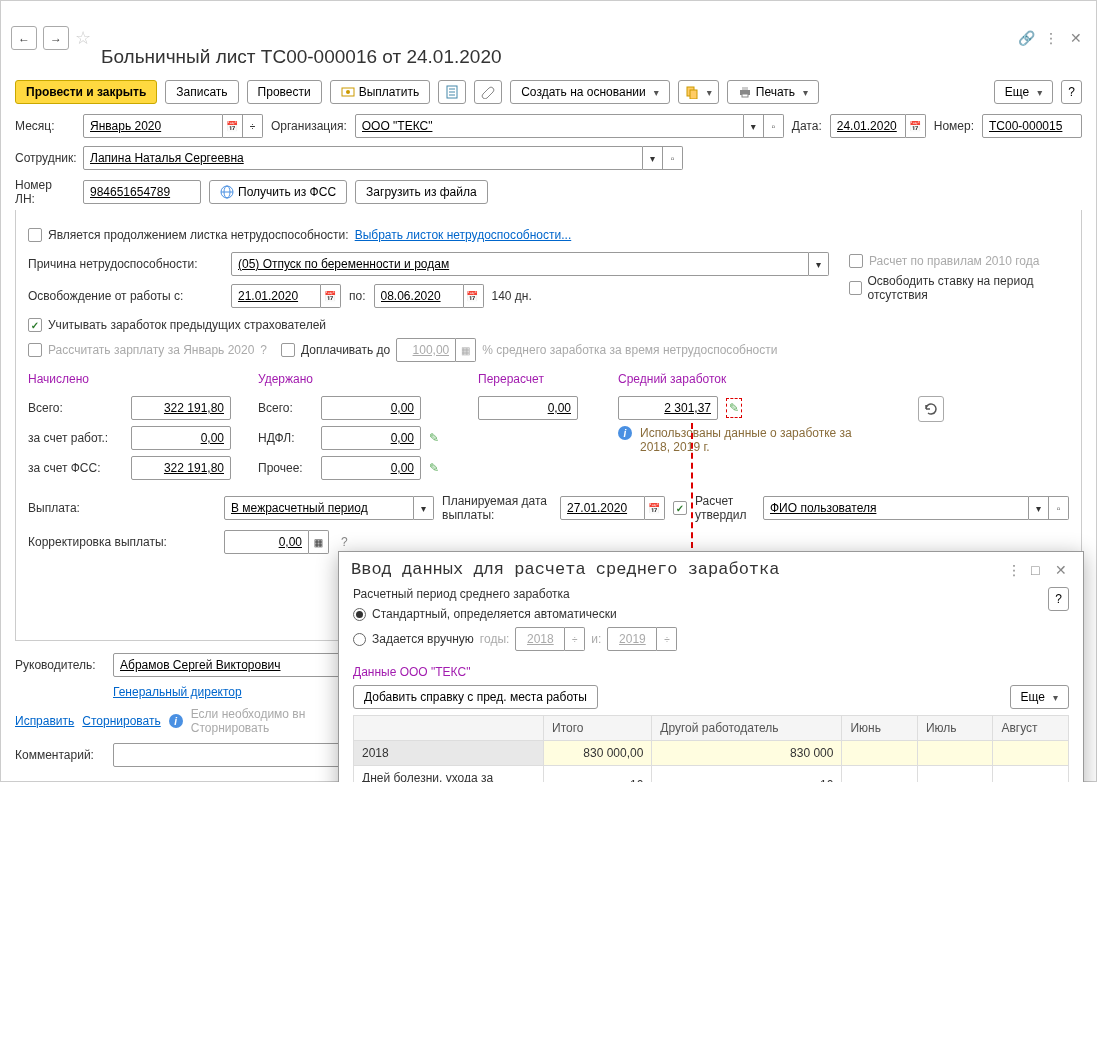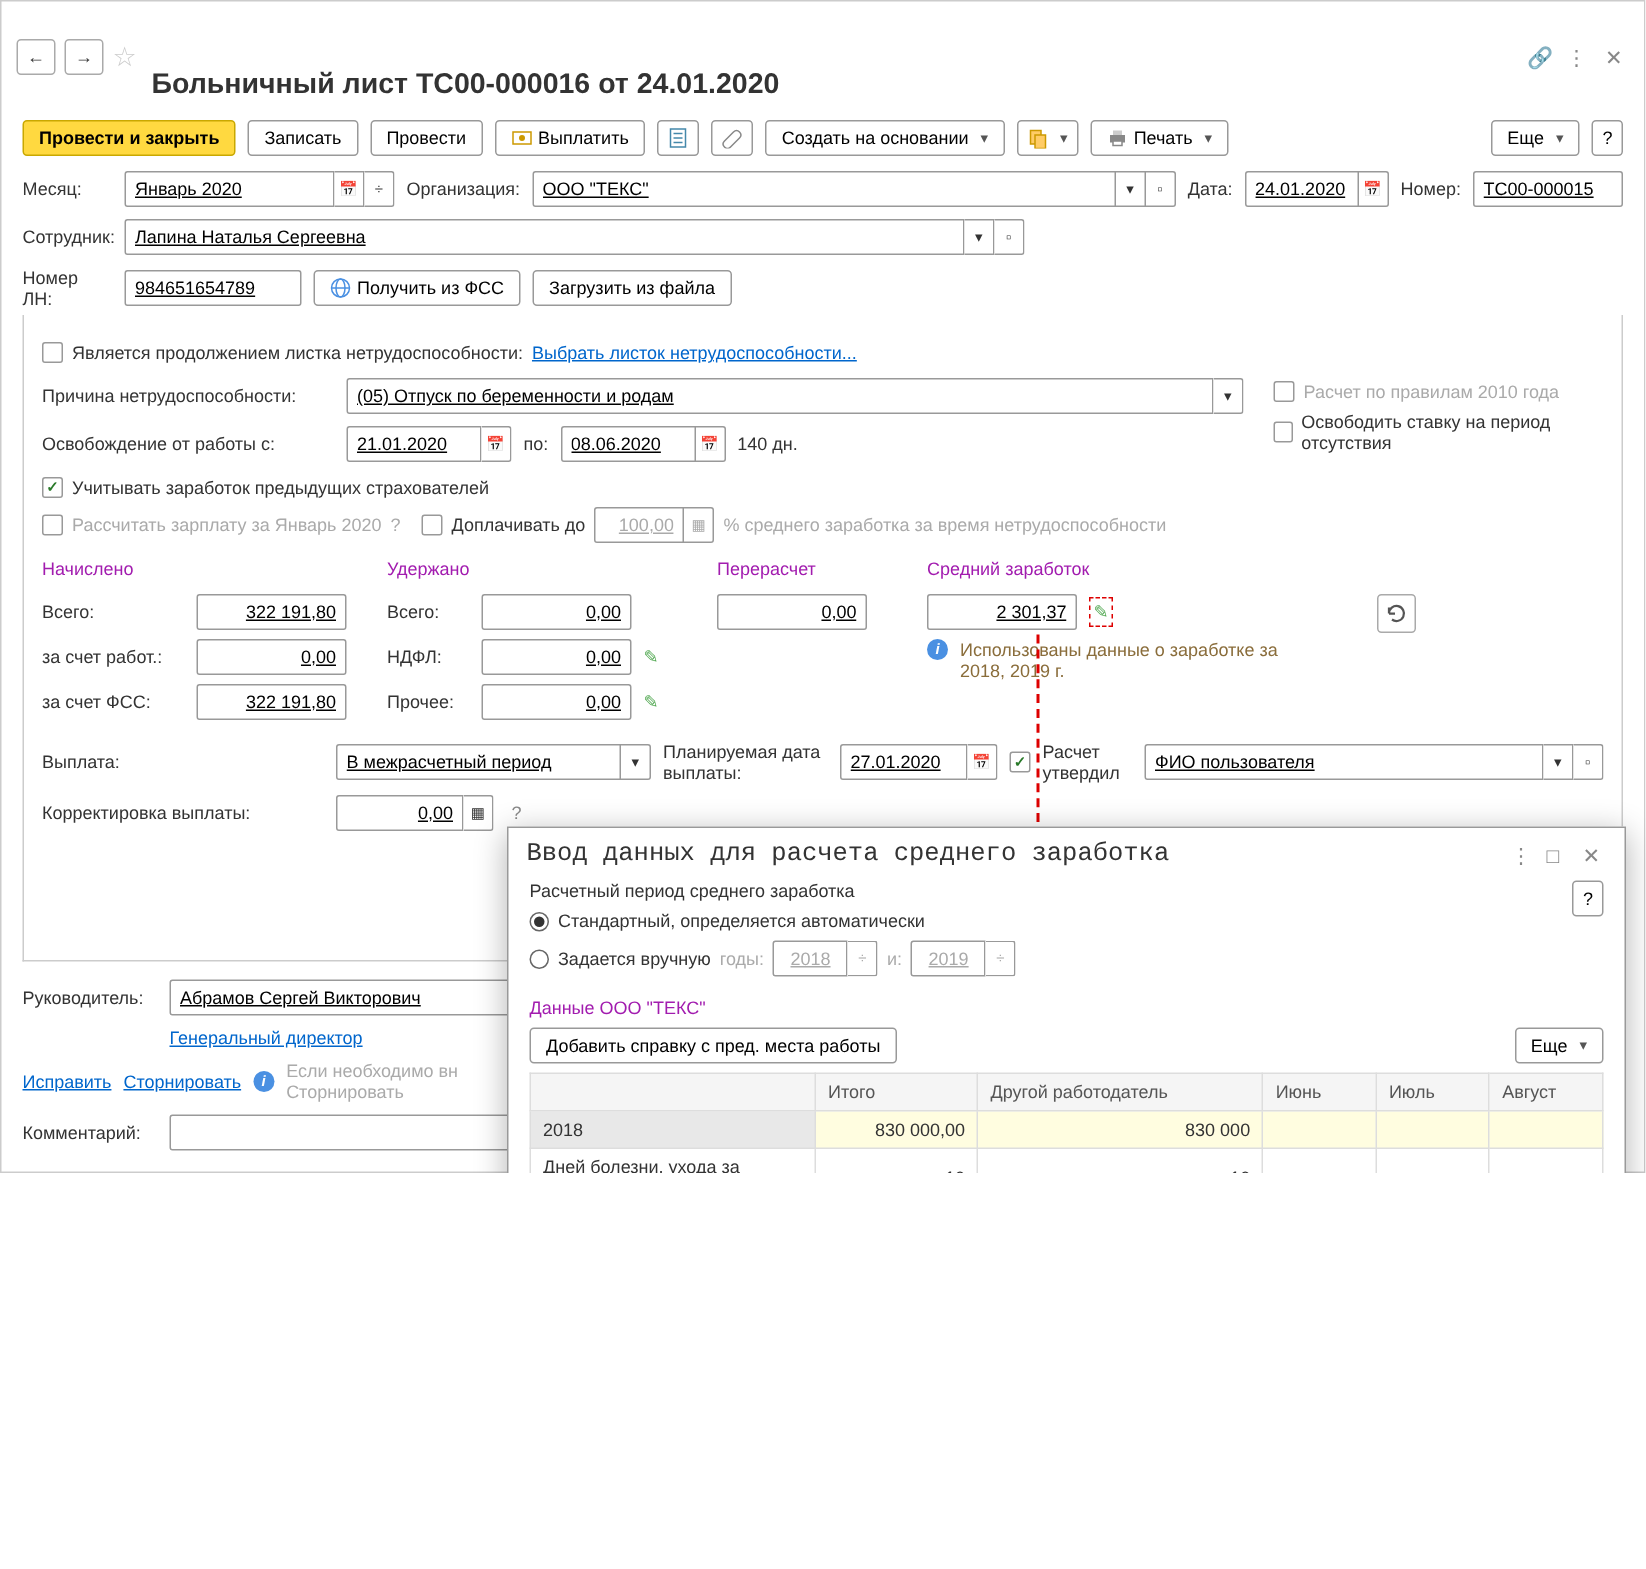--- a/index.html
+++ b/index.html
@@ -1,21 +1,21 @@
 <!DOCTYPE html>
 <html><head>
 <meta charset="utf-8">
 <style>
 * { box-sizing: border-box; font-family: Arial, sans-serif; }
 body { margin: 0; background: #fff; font-size: 12px; color: #333; }
 .window { width: 1097px; border: 1px solid #ccc; background: #fff; position: relative; }
 .titlebar { display: flex; align-items: center; padding: 6px 10px; gap: 6px; }
 .nav-btn { width: 26px; height: 24px; border: 1px solid #aaa; background: #fff; border-radius: 3px; display: flex; align-items: center; justify-content: center; cursor: pointer; }
 .star-icon { width: 20px; color: #ccc; font-size: 18px; }
-.title { font-size: 19px; font-weight: bold; flex: 1; margin-top: 39px; }
+.title { font-size: 19px; font-weight: normal; flex: 1; margin-top: 39px; }
 .title-icons { display: flex; gap: 10px; align-items: center; }
 .title-icon { width: 16px; height: 16px; color: #888; cursor: pointer; font-size: 14px; }
 .toolbar { display: flex; gap: 8px; padding: 6px 14px; align-items: center; flex-wrap: wrap; }
 .btn { border: 1px solid #999; background: #fff; padding: 4px 10px; border-radius: 3px; cursor: pointer; font-size: 12px; display: inline-flex; align-items: center; gap: 4px; height: 24px; }
 .btn-primary { background: #ffd940; border-color: #c9a800; font-weight: bold; }
 .btn-icon-only { padding: 4px 6px; }
 .dropdown-arrow::after { content: "▾"; margin-left: 4px; font-size: 10px; color: #555; }
 .form-row { display: flex; align-items: center; gap: 8px; padding: 4px 14px; }
 .label { font-size: 12px; color: #333; }
 .input { border: 1px solid #999; padding: 3px 6px; border-radius: 2px; font-size: 12px; height: 24px; background: #fff; text-decoration: underline; }

